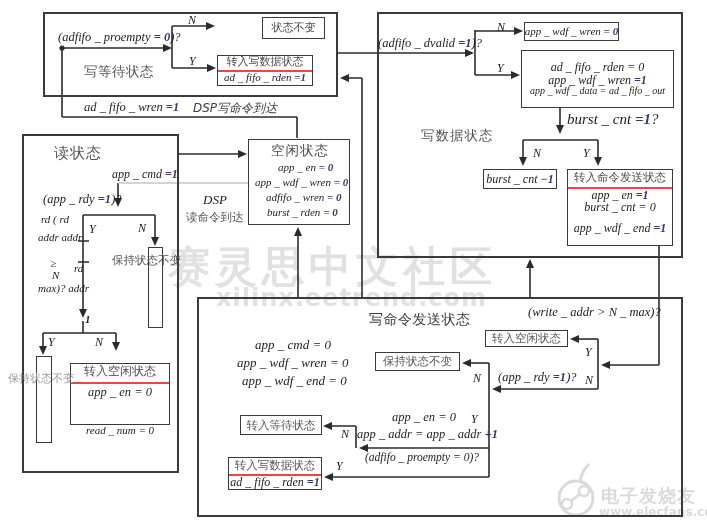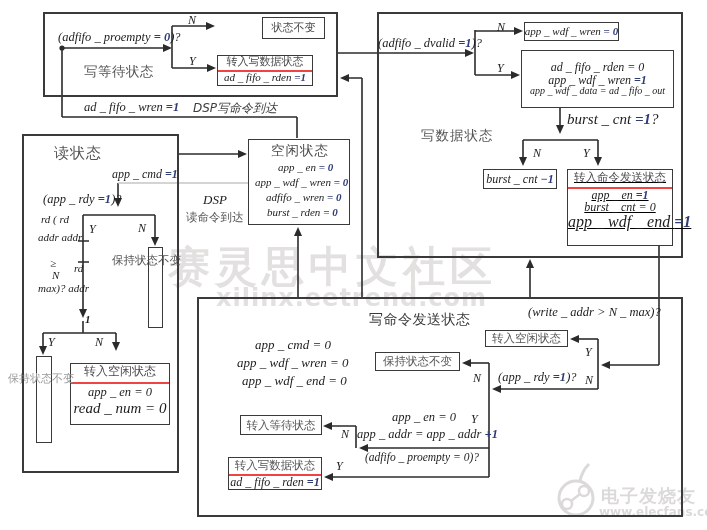--- a/index.html
+++ b/index.html
@@ -126,25 +126,25 @@
     <span class="t" style="position:static;font-size:12px;">ad _ fifo _ rden = 0</span>
     <span class="t" style="position:static;font-size:12px;"><span>app _ wdf _ wren </span><span class="v">=1</span></span>
     <span class="t" style="position:static;font-size:10px;"><span>app _ wdf _ data = ad _ fifo _ out</span></span>
   </div>
   <div class="t" style="left:567px;top:112px;font-size:15px;"><span>burst _ cnt </span><span class="v">=1</span><span>?</span></div>
   <div class="t" style="left:533px;top:147px;font-size:12px;">N</div>
   <div class="t" style="left:583px;top:147px;font-size:12px;">Y</div>
   <div class="sbox ctr" style="left:483px;top:169px;width:74px;height:20px;">
       <span class="t" style="position:static;font-size:12px;"><span>burst _ cnt </span><span class="v">−1</span></span>
     </div>
-  <div class="sbox" style="left:567px;top:169px;width:106px;height:77px;text-decoration:underline;">
+  <div class="sbox" style="left:567px;top:169px;width:106px;height:77px;">
     <div class="row cn" style="position:static;font-size:11.5px;height:16px;padding-top:1px;">转入命令发送状态</div>
     <div class="row div t" style="position:static;font-size:12px;"><span>app _ en </span><span class="v">=1</span></div>
     <div class="row t" style="position:static;font-size:12px;">burst _ cnt = 0</div>
-    <div class="row t" style="position:static;font-size:16px;"><span>app _ wdf _ end </span><span class="v">=1</span></div>
+    <div class="row t" style="position:static;font-size:12px;margin-top:8px;"><span>app _ wdf _ end </span><span class="v">=1</span></div>
   </div>
 
   <div class="cn" style="left:54px;top:146px;font-size:15px;letter-spacing:1px;color:#555;">读状态</div>
   <div class="t" style="left:112px;top:168px;font-size:12px;"><span>app _ cmd </span><span class="v">=1</span></div>
   <div class="t" style="left:43px;top:193px;font-size:12.5px;"><span>(app _ rdy </span><span class="v">=1</span><span>)?</span></div>
   <div class="t" style="left:41px;top:214px;font-size:11px;">rd ( rd</div>
   <div class="t" style="left:38px;top:232px;font-size:11px;">addr addr</div>
   <div class="t" style="left:50px;top:258px;font-size:11px;">≥</div>
   <div class="t" style="left:52px;top:270px;font-size:11px;">N</div>
   <div class="t" style="left:74px;top:263px;font-size:11px;">rd</div>
@@ -154,21 +154,21 @@
   <div class="t" style="left:138px;top:222px;font-size:12px;">N</div>
   <div class="box" style="left:148px;top:247px;width:15px;height:81px;background:#fff;z-index:4;"></div>
   <div class="cn" style="left:112px;top:254px;font-size:11.5px;color:#555;z-index:6;">保持状态不变</div>
   <div class="t" style="left:48px;top:336px;font-size:12px;">Y</div>
   <div class="t" style="left:95px;top:336px;font-size:12px;">N</div>
   <div class="box" style="left:36px;top:356px;width:16px;height:87px;background:#fff;z-index:4;"></div>
   <div class="cn" style="left:8px;top:373px;font-size:11px;color:#9a9a9a;z-index:6;">保持状态不变</div>
   <div class="sbox" style="left:70px;top:363px;width:100px;height:62px;">
     <div class="row cn" style="position:static;font-size:12px;height:17px;padding-top:1px;">转入空闲状态</div>
     <div class="row div t" style="position:static;font-size:12.5px;padding-top:2px;">app _ en = 0</div>
-    <div class="row t" style="position:static;font-size:15px;padding-top:2px;">read _ num = 0</div>
+    <div class="row t" style="position:static;font-size:11px;padding-top:2px;margin-top:24px;">read _ num = 0</div>
   </div>
 
   <div class="cn" style="left:271px;top:143px;font-size:13.5px;letter-spacing:1px;">空闲状态</div>
   <div class="t" style="left:278px;top:162px;font-size:11px;"><span>app _ en </span><span class="v">= 0</span></div>
   <div class="t" style="left:255px;top:177px;font-size:11px;"><span>app _ wdf _ wren </span><span class="v">= 0</span></div>
   <div class="t" style="left:266px;top:192px;font-size:11px;"><span>adfifo _ wren </span><span class="v">= 0</span></div>
   <div class="t" style="left:267px;top:207px;font-size:11px;"><span>burst _ rden </span><span class="v">= 0</span></div>
   <div class="t" style="left:203px;top:193px;font-size:13px;">DSP</div>
   <div class="cn" style="left:186px;top:211px;font-size:11.5px;color:#555;text-align:center;">读命令到达</div>
 

